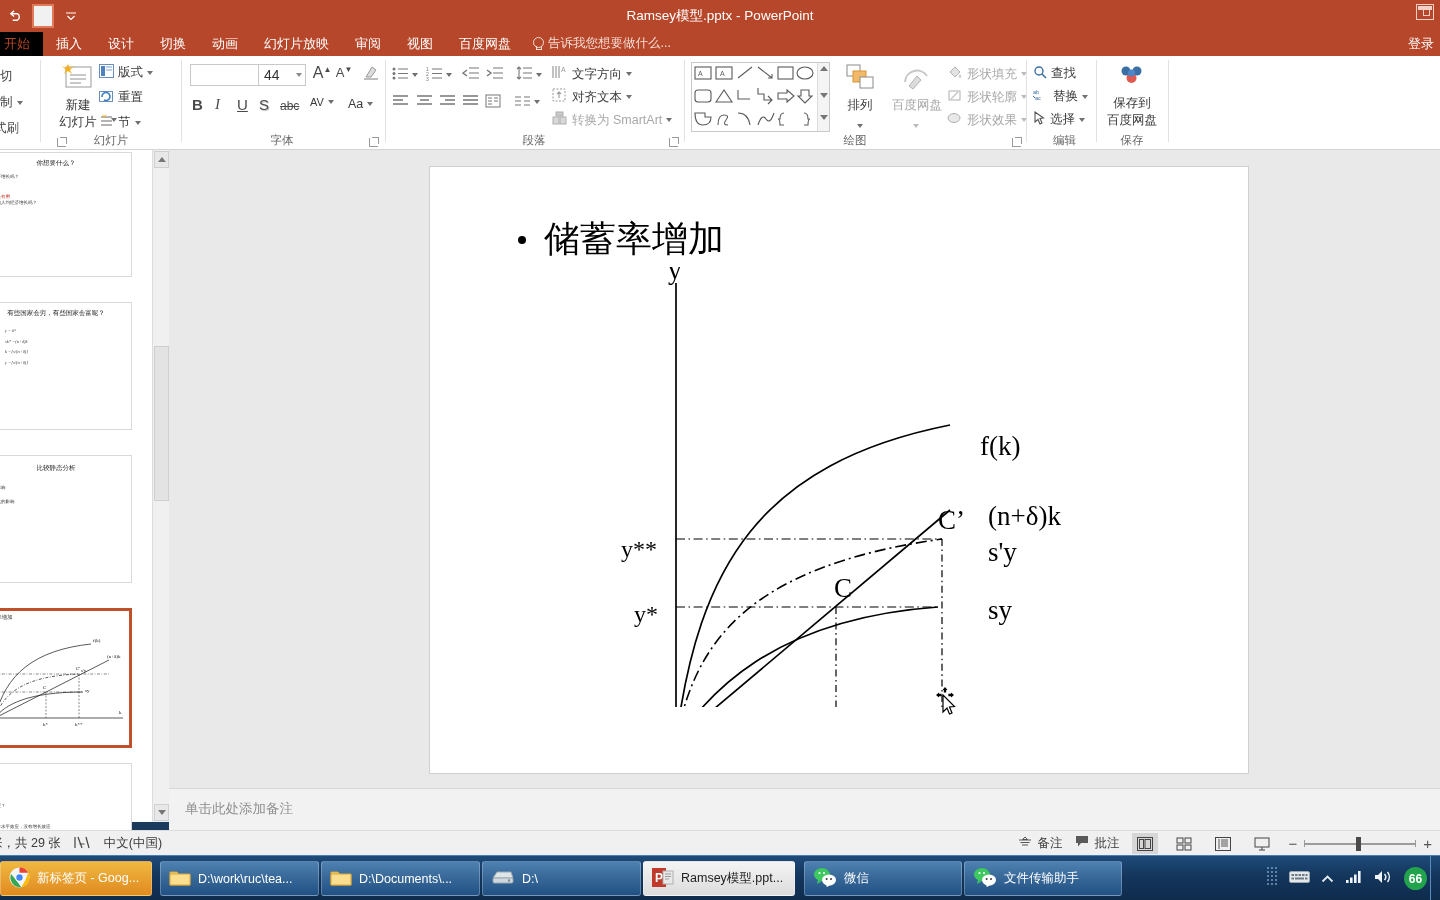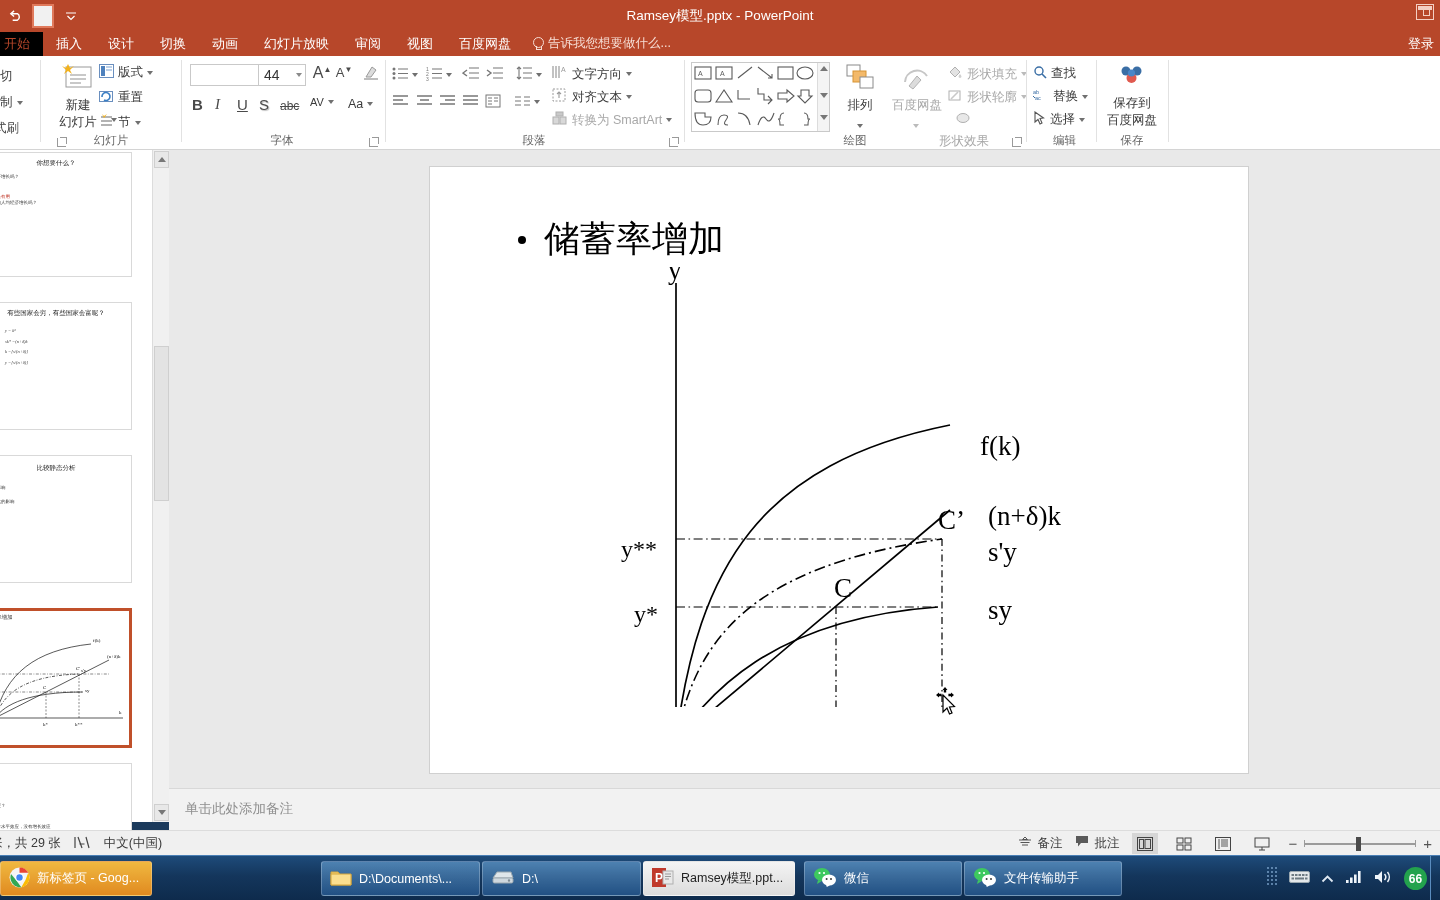--- a/index.html
+++ b/index.html
@@ -448,21 +448,21 @@
     <div class="smallbtn" style="left:262px;top:32px;color:#a8a8a8;">
       <span>
         <svg width="16" height="15" viewBox="0 0 16 15">
             <rect x="2" y="3" width="11" height="9" fill="none" stroke="#b0b0b0"></rect>
             <path d="M4 11 L11 4" stroke="#c9c9c9" stroke-width="1.6"></path>
           </svg>
       </span>
       <span>形状轮廓</span>
       <span class="caret" style="border-top-color:#bbb;"></span>
     </div>
-    <div class="smallbtn" style="left:254px;top:55px;color:#a8a8a8;flex-direction:column;">
+    <div class="smallbtn" style="left:262px;top:55px;color:#a8a8a8;">
       <span>
         <svg width="16" height="15" viewBox="0 0 16 15">
             <ellipse cx="7" cy="7" rx="6" ry="4.5" fill="#e8e8e8" stroke="#b0b0b0"></ellipse>
           </svg>
       </span>
       <span>形状效果</span>
       <span class="caret" style="border-top-color:#bbb;"></span>
     </div>
     <div class="glabel">绘图</div>
     <div class="dialog-launcher"></div>
@@ -748,20 +748,29 @@
         <path d="M10.5 0.5 A10 10 0 0 1 19.2 5.7 L10.5 5.7 Z" fill="#ea4335"></path>
         <path d="M19.2 5.7 A10 10 0 0 1 12.3 20.3 L16.5 13 Z" fill="#fbbc05"></path>
         <path d="M12.3 20.3 A10 10 0 0 1 2 7 L7 13 Z" fill="#34a853"></path>
         <circle cx="10.5" cy="10.5" r="4.3" fill="#fff"></circle>
         <circle cx="10.5" cy="10.5" r="3.2" fill="#4285f4"></circle>
       </svg>
     </span>
     <span>新标签页 - Goog...</span>
   </div>
 
+  <div class="tb-item tb-blue" style="left:160px;width:159px;">
+    <span>
+      <svg width="22" height="19" viewBox="0 0 22 19">
+          <path d="M1 4 H8 L10 6.5 H21 V17 H1 Z" fill="#f4cf70" stroke="#d4a53a"></path>
+          <path d="M1 6 H21 V17 H1 Z" fill="#fbdf8f" stroke="#d4a53a"></path>
+        </svg>
+    </span>
+    <span>D:\work\ruc\tea...</span>
+  </div>
 
   <div class="tb-item tb-blue" style="left:321px;width:159px;">
     <span>
       <svg width="22" height="19" viewBox="0 0 22 19">
           <path d="M1 4 H8 L10 6.5 H21 V17 H1 Z" fill="#f4cf70" stroke="#d4a53a"></path>
           <path d="M1 6 H21 V17 H1 Z" fill="#fbdf8f" stroke="#d4a53a"></path>
         </svg>
     </span>
     <span>D:\Documents\...</span>
   </div>

